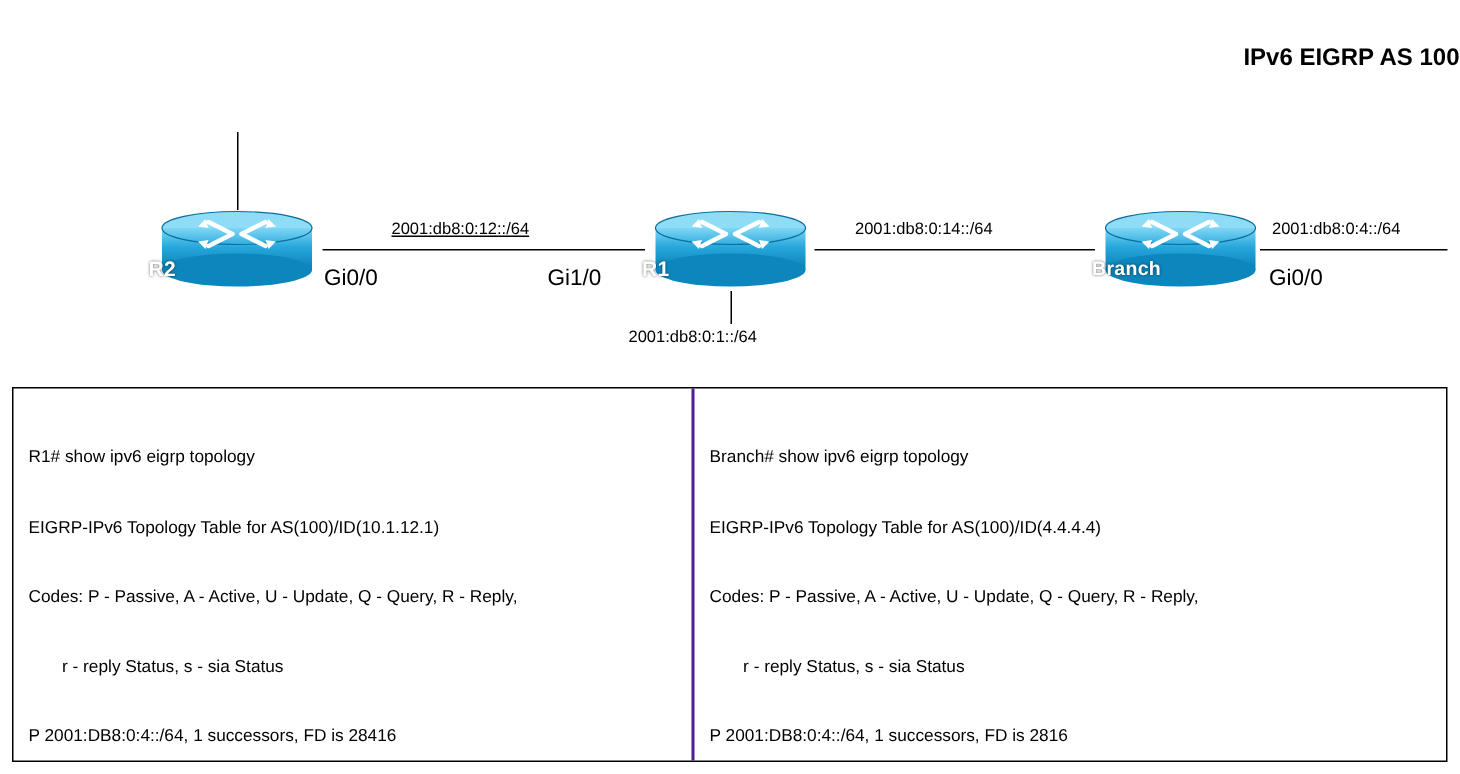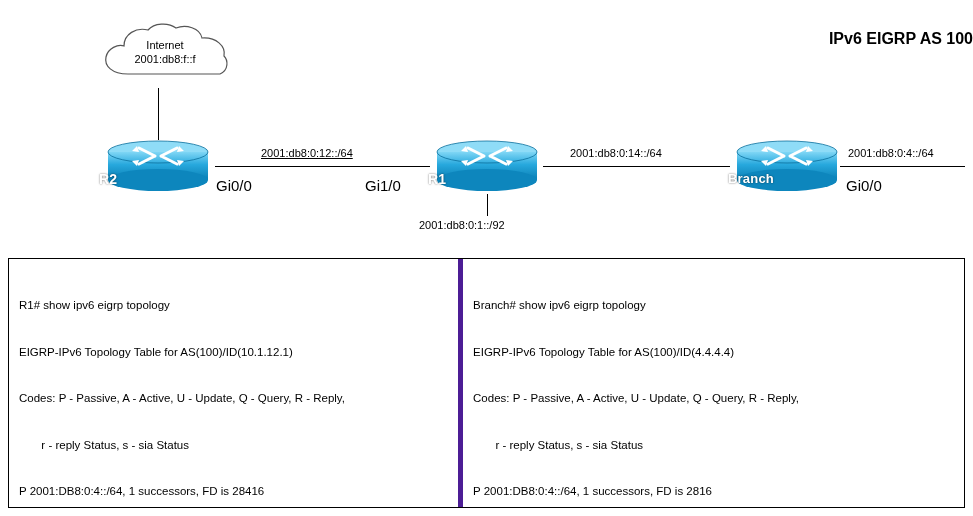--- a/index.html
+++ b/index.html
@@ -102,41 +102,34 @@
     box-sizing: border-box;
     padding: 8px 10px 4px 10px;
     font-size: 11.5px;
     color: #000;
     line-height: 15.5px;
     white-space: pre;
     overflow: hidden;
   }
   #output-left {
     width: 455px;
-    border-right: 5px solid #4c1d95;
+    border-right: 2px solid #4c1d95;
   }
   #output-right {
     width: 502px;
   }
   .out-line { white-space: pre; }
 </style>
 </head>
 <body>
 
 <div id="page">
 
   <div class="abs" id="diagram-title">IPv6 EIGRP AS 100</div>
 
-  <div class="abs" id="cloud-wrap">
-    <svg width="150" height="72" viewBox="0 0 150 72">
-      <path d="M38 52 C22 52 14 44 16 35 C18 26 28 22 34 24 C34 12 46 5 58 8 C64 1 78 0 86 6 C96 2 110 6 112 16 C126 15 136 24 134 34 C138 38 139 48 130 52 Z" fill="#ffffff" stroke="#555555" stroke-width="1.2"></path>
-    </svg>
-    <div class="cloud-label" id="cloud-label-1">Internet</div>
-    <div class="cloud-label" id="cloud-label-2">2001:db8:f::f</div>
-  </div>
 
   <div class="abs line vline" style="left:158px; top:88px; height:52px;"></div>
 
   <div class="abs line hline" style="left:215px; top:166px; width:215px;"></div>
 
   <div class="abs line hline" style="left:543px; top:166px; width:187px;"></div>
 
   <div class="abs line hline" style="left:840px; top:166px; width:125px;"></div>
 
   <div class="abs line vline" style="left:487px; top:194px; height:22px;"></div>
@@ -194,21 +187,21 @@
       <ellipse cx="59" cy="14" rx="50" ry="11" fill="none" stroke="#0a6e9c" stroke-width="0.8"></ellipse>
       <path d="M40 10 L56 18 M78 10 L62 18 M40 26 L56 18 M78 26 L62 18" stroke="#ffffff" stroke-width="3" fill="none" stroke-linecap="round"></path>
       <path d="M38 8 l2 6 l-7 -1 Z M80 8 l-2 6 l7 -1 Z M38 28 l2 -6 l-7 1 Z M80 28 l-2 -6 l7 1 Z" fill="#ffffff"></path>
     </svg>
     <div class="router-name">Branch</div>
   </div>
 
   <div class="abs net-label" style="left:261px; top:147px;text-decoration:underline;">2001:db8:0:12::/64</div>
   <div class="abs net-label" style="left:570px; top:147px;">2001:db8:0:14::/64</div>
   <div class="abs net-label" style="left:848px; top:147px;">2001:db8:0:4::/64</div>
-  <div class="abs net-label" style="left:419px; top:219px;">2001:db8:0:1::/92</div>
+  <div class="abs net-label" style="left:419px; top:219px;">2001:db8:0:1::/64</div>
 
   <div class="abs iface-label" style="left:216px; top:177px;">Gi0/0</div>
   <div class="abs iface-label" style="left:365px; top:177px;">Gi1/0</div>
   <div class="abs iface-label" style="left:846px; top:177px;">Gi0/0</div>
 
   <div class="abs" id="output-area">
 
     <div class="output-pane" id="output-left">
       <div class="out-line">R1# show ipv6 eigrp topology</div>
       <div class="out-line">EIGRP-IPv6 Topology Table for AS(100)/ID(10.1.12.1)</div>

